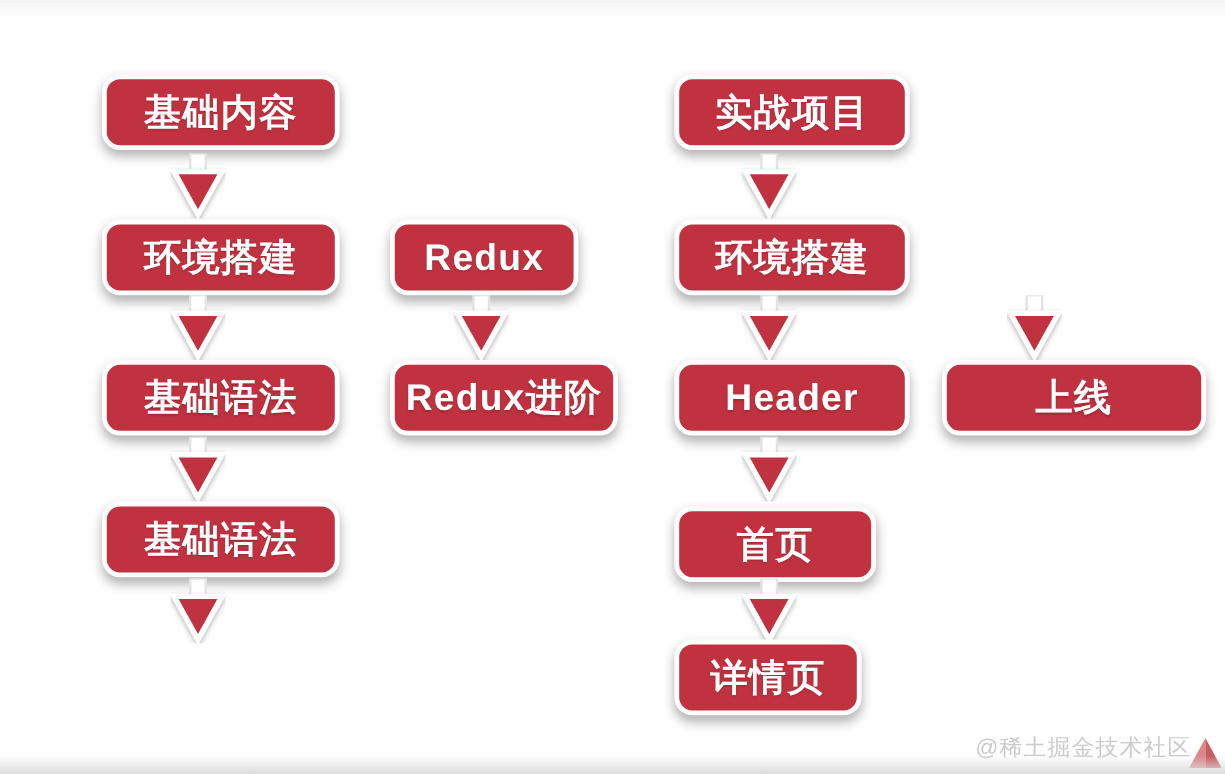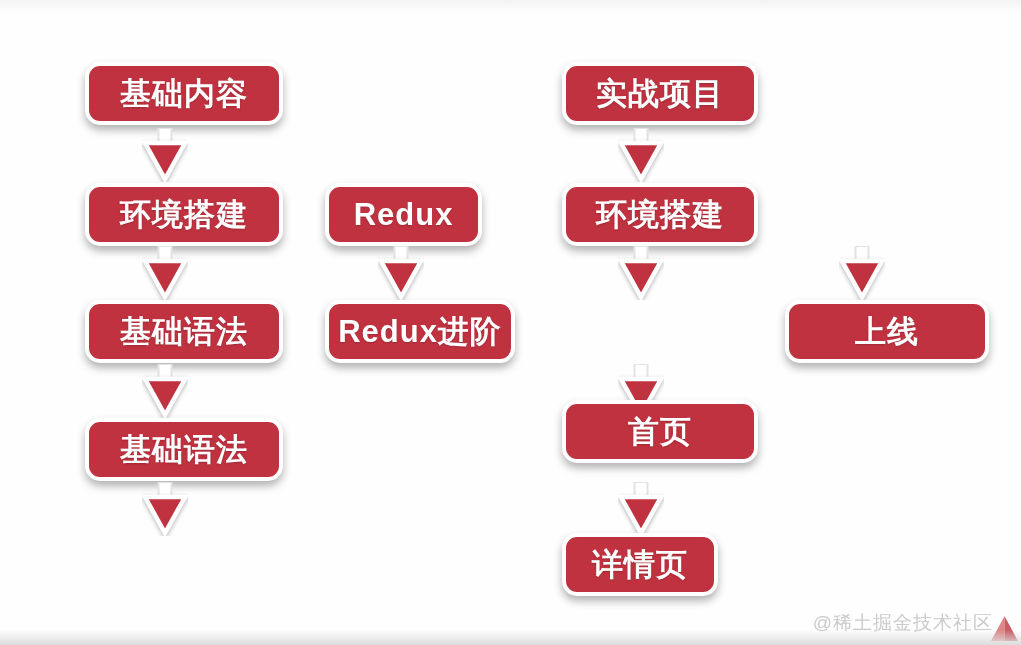--- a/index.html
+++ b/index.html
@@ -102,46 +102,49 @@
   </div>
   <div class="node" style="left:543px;top:183px;width:196px">
     <span>环境搭建</span>
   </div>
   <div class="arrow" style="left:618px;top:246px">
     <svg width="46" height="54" viewBox="0 0 46 54">
       <rect x="16.5" y="0" width="13" height="16" fill="#ffffff" stroke="#e3e3e3" stroke-width="2"></rect>
       <polygon points="3,15 43,15 23,51" fill="#c13240" stroke="#ffffff" stroke-width="4.5" style="filter:drop-shadow(0 2px 2px rgba(0,0,0,0.28))"></polygon>
     </svg>
   </div>
+  <div class="node" style="left:543px;top:300px;width:196px">
+    <span>Header</span>
+  </div>
   <div class="arrow" style="left:618px;top:364px">
     <svg width="46" height="54" viewBox="0 0 46 54">
       <rect x="16.5" y="0" width="13" height="16" fill="#ffffff" stroke="#e3e3e3" stroke-width="2"></rect>
       <polygon points="3,15 43,15 23,51" fill="#c13240" stroke="#ffffff" stroke-width="4.5" style="filter:drop-shadow(0 2px 2px rgba(0,0,0,0.28))"></polygon>
     </svg>
   </div>
-  <div class="node" style="left:543px;top:400px;width:196px">
+  <div class="node" style="left:543px;top:422px;width:168px">
     <span>首页</span>
   </div>
   <div class="arrow" style="left:618px;top:482px">
     <svg width="46" height="54" viewBox="0 0 46 54">
       <rect x="16.5" y="0" width="13" height="16" fill="#ffffff" stroke="#e3e3e3" stroke-width="2"></rect>
       <polygon points="3,15 43,15 23,51" fill="#c13240" stroke="#ffffff" stroke-width="4.5" style="filter:drop-shadow(0 2px 2px rgba(0,0,0,0.28))"></polygon>
     </svg>
   </div>
   <div class="node" style="left:543px;top:533px;width:156px">
     <span>详情页</span>
   </div>
 
   <div class="arrow" style="left:839px;top:246px">
     <svg width="46" height="54" viewBox="0 0 46 54">
       <rect x="16.5" y="0" width="13" height="16" fill="#ffffff" stroke="#e3e3e3" stroke-width="2"></rect>
       <polygon points="3,15 43,15 23,51" fill="#c13240" stroke="#ffffff" stroke-width="4.5" style="filter:drop-shadow(0 2px 2px rgba(0,0,0,0.28))"></polygon>
     </svg>
   </div>
-  <div class="node" style="left:766px;top:300px;width:204px">
+  <div class="node" style="left:766px;top:300px;width:220px">
     <span>上线</span>
   </div>
 
   <div class="watermark">@稀土掘金技术社区</div>
   <div class="corner-logo">
     <svg width="27" height="25" viewBox="0 0 27 25" style="opacity:0.88">
       <polygon points="13.5,0 0,25 13.5,25" fill="#d8767a"></polygon>
       <polygon points="13.5,0 27,25 13.5,25" fill="#c0474e"></polygon>
     </svg>
   </div>

